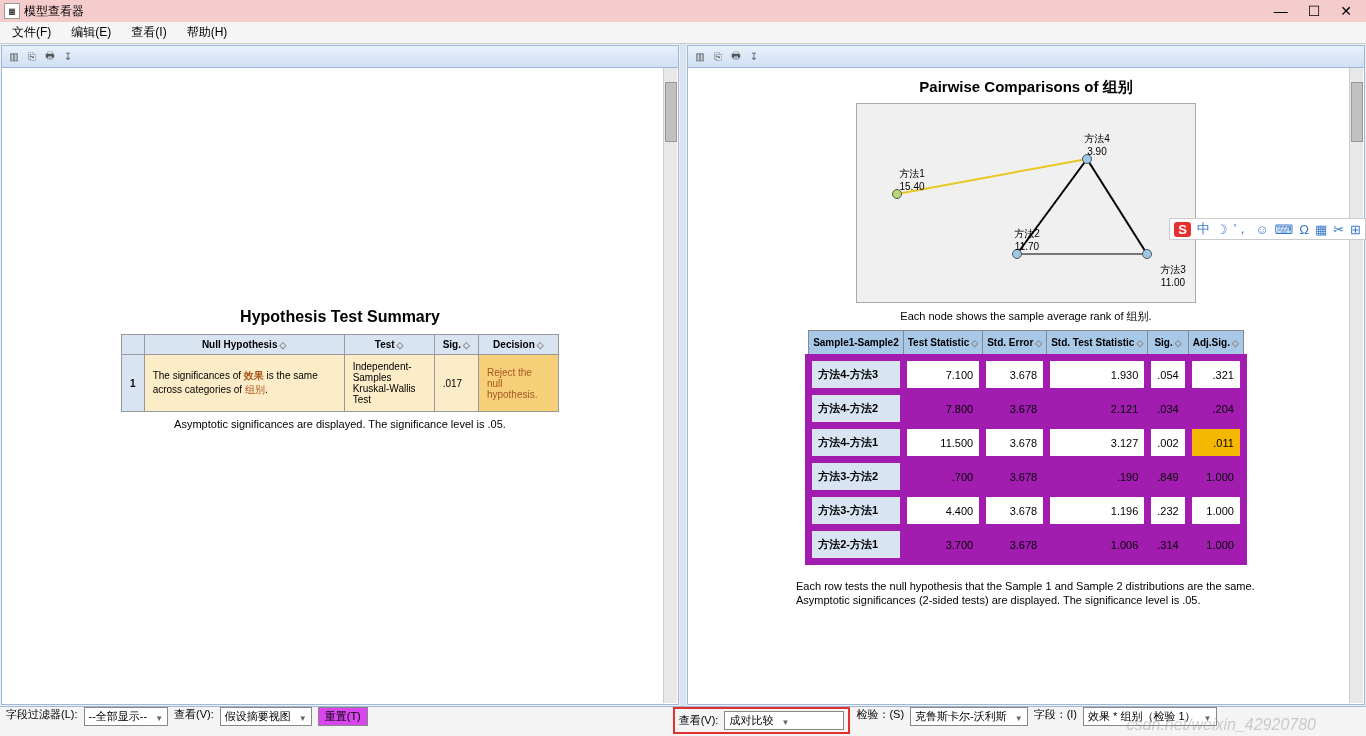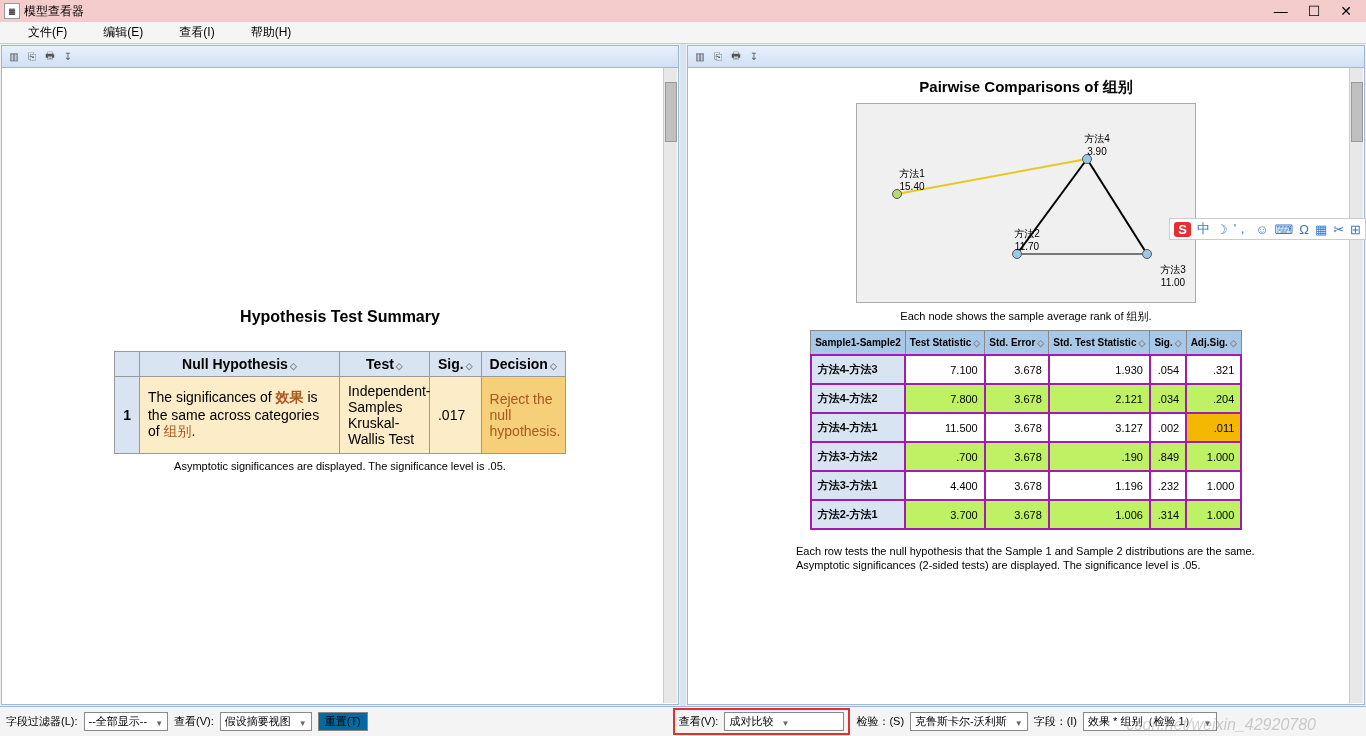--- a/index.html
+++ b/index.html
@@ -2,55 +2,55 @@
 <html><head>
 <meta charset="utf-8">
 <style>
 * { margin:0; padding:0; box-sizing:border-box; font-family:"Microsoft YaHei",Arial,sans-serif; }
 body { background:#f0f0f0; width:1366px; height:736px; overflow:hidden; position:relative; }
 .titlebar { height:22px; background:#f4cccc; display:flex; align-items:center; padding:0 4px; font-size:12px; }
 .titlebar .icon { width:16px; height:16px; background:#fff; border:1px solid #999; margin-right:4px; font-size:8px; display:flex; align-items:center; justify-content:center; }
 .winctl { margin-left:auto; display:flex; gap:20px; padding-right:10px; font-size:14px; }
 .winctl span { cursor:pointer; }
 .menubar { height:22px; background:#f5f5f5; display:flex; align-items:center; font-size:12px; padding:0 4px; gap:4px; border-bottom:1px solid #ccc;}
-.menubar span { padding:2px 8px;margin-left:16px; }
+.menubar span { padding:2px 8px; }
 .splitpane { display:flex; height:calc(100% - 22px - 22px - 30px); }
 .pane { flex:1; display:flex; flex-direction:column; border:1px solid #a0b8d8; background:#fff; position:relative; margin:1px;}
 .divider { width:6px; background:#d8e4f0; cursor:col-resize; }
 .toolbar { height:22px; background:linear-gradient(#e8f0fc,#d0e0f4); border-bottom:1px solid #a0b8d8; display:flex; align-items:center; padding:0 4px; gap:2px;}
 .tbicon { width:16px; height:16px; display:inline-flex; align-items:center; justify-content:center; font-size:10px; color:#555; border:1px solid transparent;}
 .content { flex:1; overflow:auto; padding:10px; font-size:12px; }
-.hyp-title { text-align:center; font-size:16px; font-weight:bold; margin-top:230px; margin-bottom:25px;}
-.hyp-table { margin:4px auto; border-collapse:collapse; font-size:14px;}
+.hyp-title { text-align:center; font-size:16px; font-weight:bold; margin-top:230px; margin-bottom:8px;}
+.hyp-table { margin:4px auto; border-collapse:collapse; font-size:10px;}
 .hyp-table th { background:#d8e4f2; border:1px solid #999; padding:4px 8px; position:relative;}
 .hyp-table td { border:1px solid #999; padding:6px 8px; background:#fdecc8;}
 .hyp-table td.idx { background:#d8e4f2; font-weight:bold; width:16px; text-align:center;}
 .hyp-table td.decision { background:#f5d078; color:#a85820;}
 .sortarr::after { content:"◇"; font-size:9px; margin-left:2px; color:#888;}
 .hyp-note { text-align:center; margin-top:6px; font-size:11px;}
 .pairwise-title { text-align:center; font-size:15px; font-weight:bold; margin-bottom:6px;}
 .chart-box { width:340px; height:200px; margin:0 auto; border:1px solid #aaa; background:#f0f0f0; position:relative;}
 .node { position:absolute; width:10px; height:10px; border-radius:50%; background:#9cc8e8; border:1px solid #555; transform:translate(-50%,-50%);}
 .nlabel { position:absolute; font-size:10px; text-align:center; transform:translate(-50%,0); white-space:nowrap;}
 svg.lines { position:absolute; top:0; left:0; width:100%; height:100%;}
 .chart-note { text-align:center; font-size:11px; margin:6px 0;}
 .ptable { margin:0 auto; border-collapse:collapse; font-size:11px;}
 .ptable th { background:#a8c8e8; border:1px solid #888; padding:6px 4px; position:relative; font-size:10px;}
-.ptable td { border:2px solid #a21caf; padding:6px 6px; text-align:right;}
+.ptable td { border:7px solid #a21caf; padding:6px 6px; text-align:right;}
 .ptable td.pair { background:#d8e4f2; text-align:left; font-weight:bold;}
 .ptable tr.hl td.adjsig { background:#f5b800;}
-.ptable tr.alt td:not(.pair) { background:#bef264;}
+.ptable tr.alt td:not(.pair) { background:#a21caf;}
 .pfoot { width:460px; margin:14px auto 0; font-size:11px; line-height:1.3;}
 .scrollbar { position:absolute; right:1px; top:22px; bottom:1px; width:14px; background:#e8e8e8; border-left:1px solid #ccc;}
 .scrollbar .thumb { background:#c0c0c0; border:1px solid #999; width:12px; height:60px; margin:14px auto 0;}
 .footer { position:absolute; bottom:0; left:0; right:0; height:30px; display:flex; }
-.fpane { flex:1; display:flex; align-items:center; padding:0 6px; font-size:11px; gap:6px; border-top:1px solid #a0b8d8; background:#f4f4f4;}
+.fpane { flex:1; display:flex; align-items:flex-start; padding:0 6px; font-size:11px; gap:6px; border-top:1px solid #a0b8d8; background:#f4f4f4;}
 .fsel { background:#fff; border:1px solid #888; padding:1px 4px; display:inline-flex; align-items:center; gap:4px; min-width:80px;}
 .fsel .dd::after { content:"▼"; font-size:8px; color:#666; margin-left:4px;}
-.fbtn { background:#0369a1; border:1px solid #888; padding:1px 6px;}
+.fbtn { background:#d946ef; border:1px solid #888; padding:1px 6px;}
 .redbox { border:2px solid #e03030; padding:2px 4px; display:inline-flex; align-items:center; gap:6px;}
 .ime { position:absolute; top:218px; right:0; background:#fff; border:1px solid #ccc; display:flex; align-items:center; padding:0 4px; height:22px; gap:6px; font-size:13px;}
 .ime .s { background:#e63030; color:#fff; font-weight:bold; padding:0 4px; border-radius:3px;}
 .ime span { color:#3878c8;}
 .wm { position:absolute; right:50px; bottom:2px; color:rgba(120,120,120,.35); font-size:16px; font-style:italic;}
 </style>
 </head>
 <body>
 
 <div class="titlebar">

